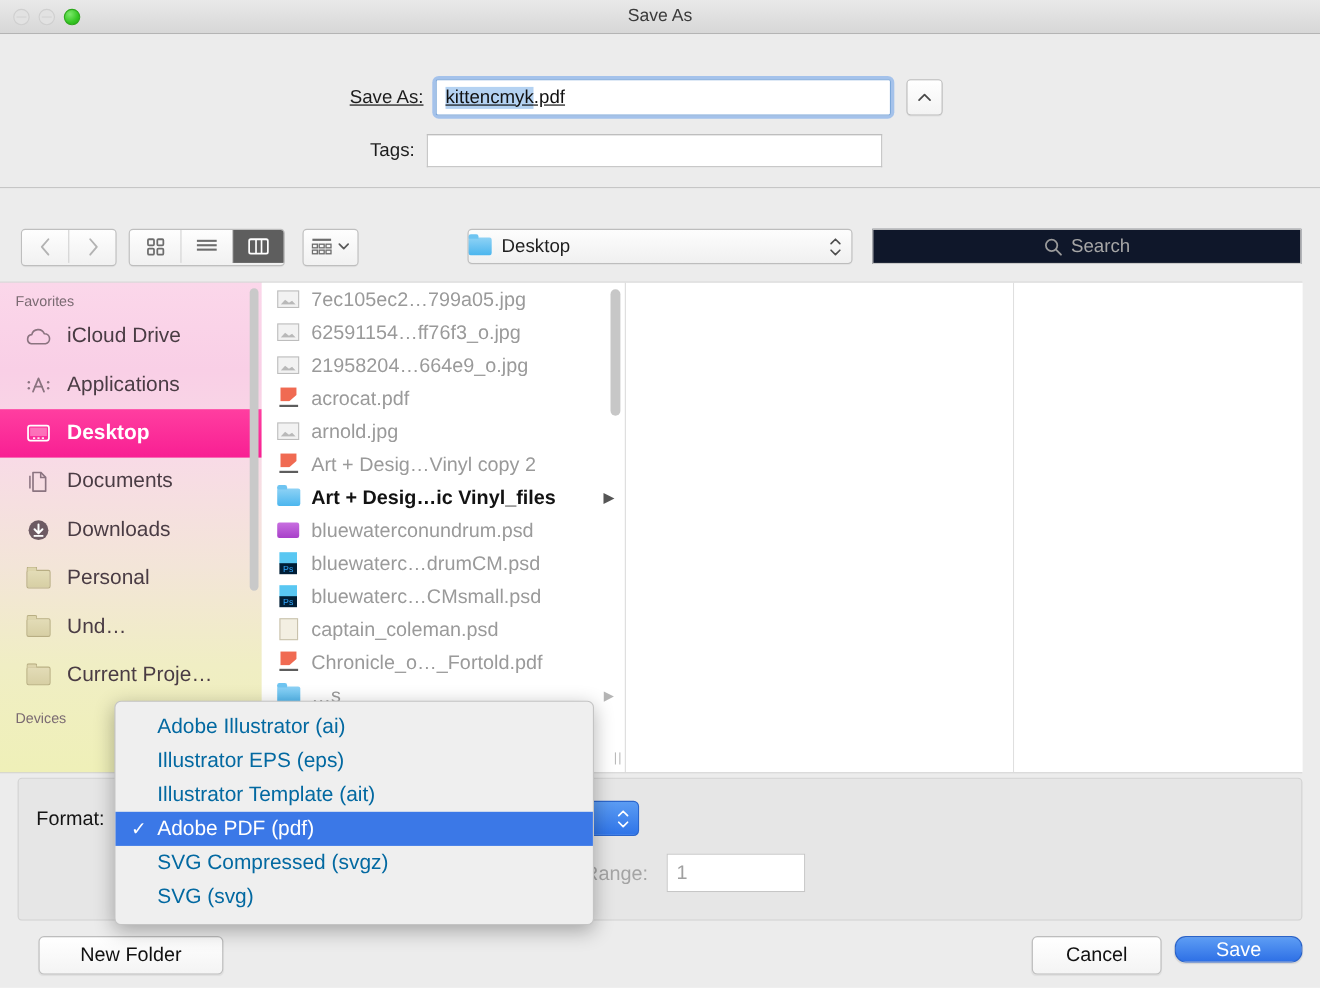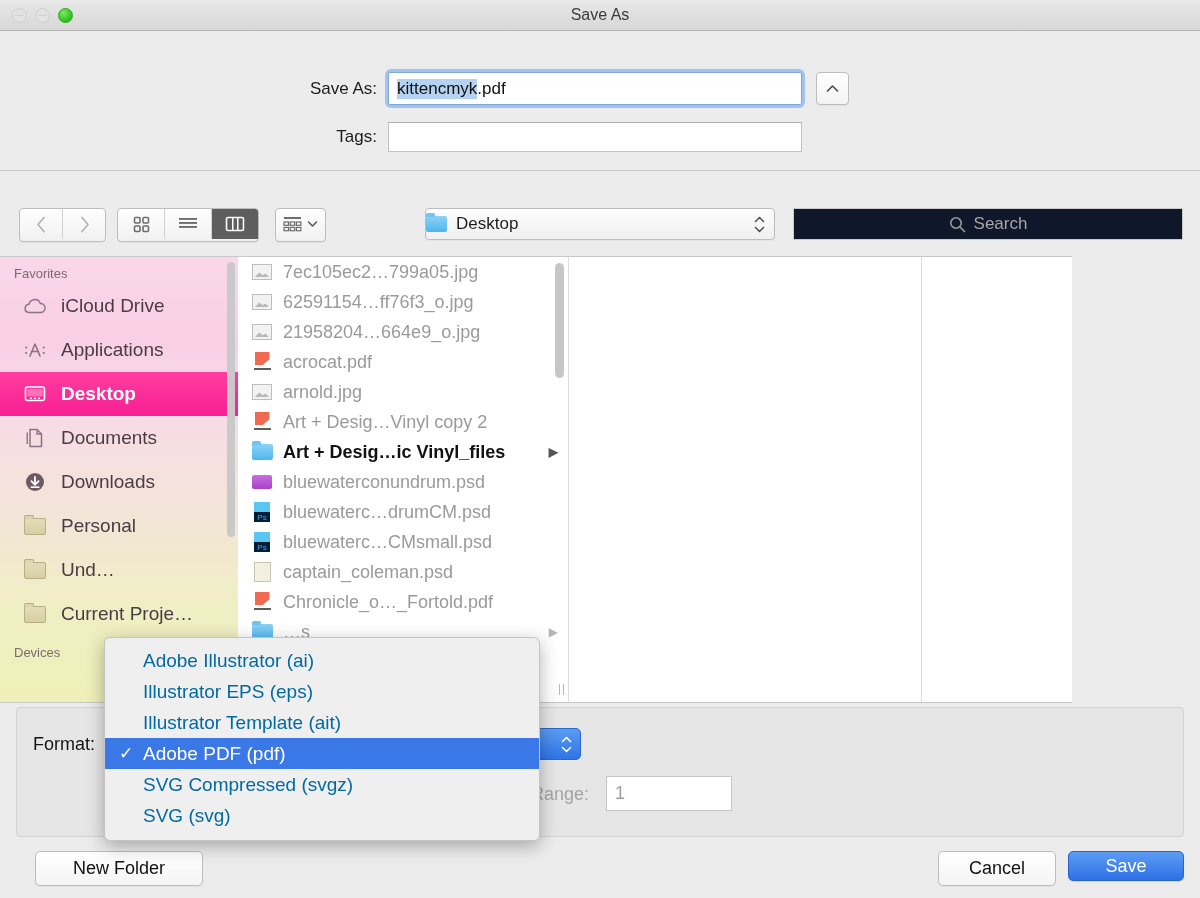--- a/index.html
+++ b/index.html
@@ -76,21 +76,21 @@
     height: 140px;
     background: #ececec;
     border-bottom: 1px solid #c6c6c6;
     box-sizing: border-box;
   }
   .field-row {
     position: absolute;
     display: flex;
     align-items: center;
   }
-  #row-saveas { left: 0; top: 41px; width: 956px; }
+  #row-saveas { left: 8px; top: 41px; width: 956px; text-decoration: underline; }
   #row-tags   { left: 0; top: 91px; width: 1200px; }
 
   .field-label {
     width: 388px;
     text-align: right;
     padding-right: 11px;
     font-size: 17px;
     color: #1c1c1c;
     box-sizing: border-box;
   }
@@ -227,21 +227,21 @@
   #search-field .ph {
     font-size: 17px;
     color: #a6a6a6;
     margin-left: 8px;
   }
 
   
   #browser {
     position: absolute;
     left: 0; top: 256px;
-    width: 1072px;
+    width: 1184px;
     height: 447px;
     background: #ffffff;
     border-top: 1px solid #c8c8c8;
     border-bottom: 1px solid #c8c8c8;
     box-sizing: border-box;
     display: flex;
   }
 
   #sidebar {
     width: 238px;
@@ -440,24 +440,24 @@
     align-items: center;
     justify-content: center;
     font-size: 18px;
     color: #111;
     box-sizing: border-box;
     box-shadow: 0 1px 1px rgba(0,0,0,0.06);
   }
   #save-btn {
     position: absolute;
     left: 1068px; top: 851px;
-    width: 116px; height: 30px;
+    width: 116px; height: 24px;
     background: linear-gradient(to bottom,#5d9df4 0%,#2e70e6 100%);
     border: 1px solid #2a63c9;
-    border-radius: 5px;
+    border-radius: 10px;
     display: flex;
     align-items: center;
     justify-content: center;
     font-size: 18px;
     color: #ffffff;
     box-sizing: border-box;
     box-shadow: 0 1px 1px rgba(0,0,0,0.10);
   }
   #bottom-strip {
     position: absolute;

